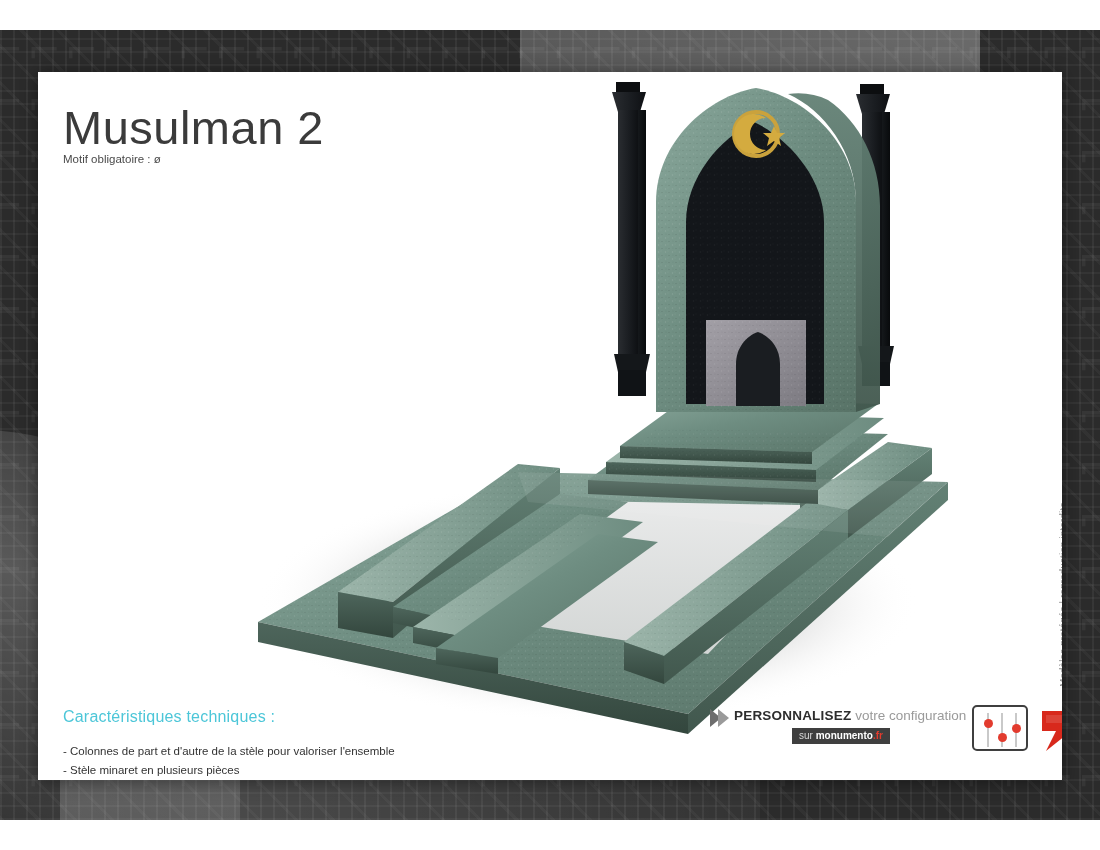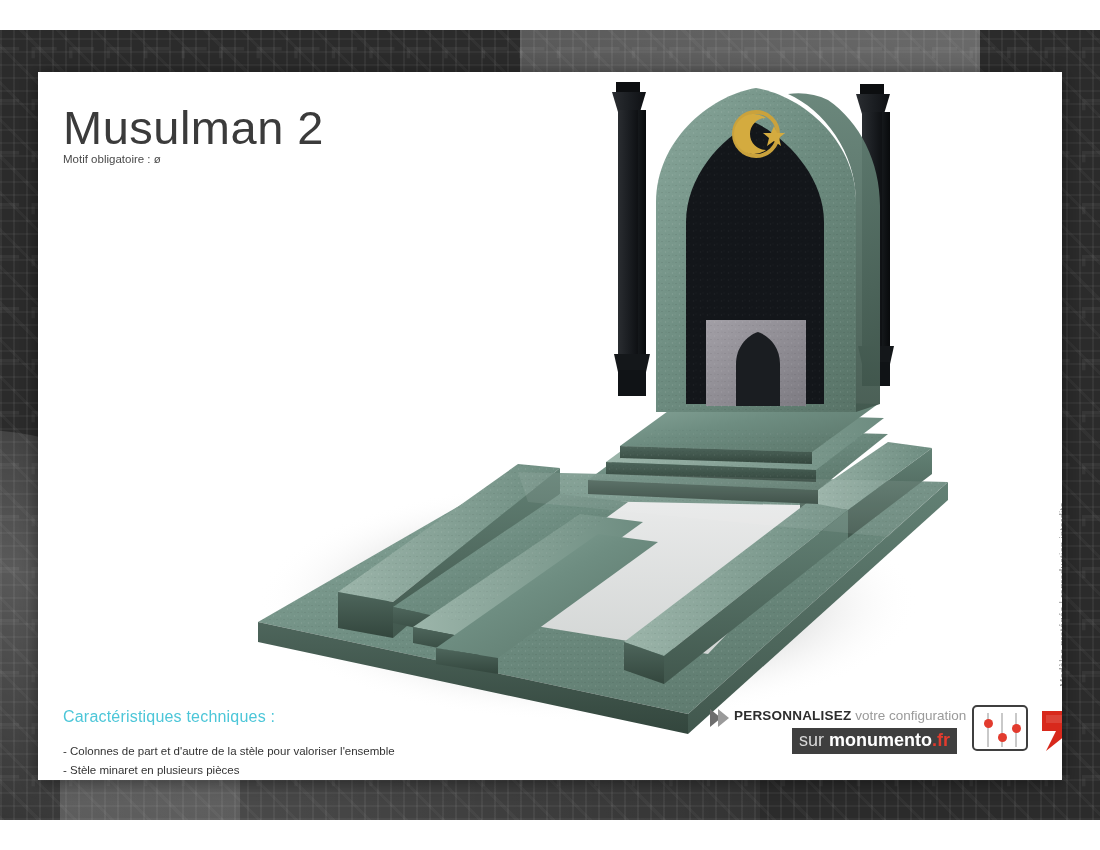--- a/index.html
+++ b/index.html
@@ -155,21 +155,21 @@
   #cta-line1 {
     position: absolute; left: 24px; top: 3px;
     font-size: 13.5px; white-space: nowrap;
   }
   #cta-line1 b { color: #2d2d2d; font-weight: 700; letter-spacing: .2px; }
   #cta-line1 span { color: #9a9a9a; font-weight: 400; }
   #cta-line2 {
     position: absolute; left: 82px; top: 23px;
     background: #3f3f3f;
     padding: 2px 7px 3px 7px;
-    font-size: 18px;
+    font-size: 10px;
     color: #d9d9d9;
     white-space: nowrap;
   }
   #cta-line2 .brand { color: #ffffff; font-weight: 700; }
   #cta-line2 .brand .fr { color: #e23b2e; font-weight: 700; }
 
   #slider-badge {
     position: absolute; left: 262px; top: 0px;
     width: 56px; height: 46px;
     border: 2px solid #3f3f3f;

